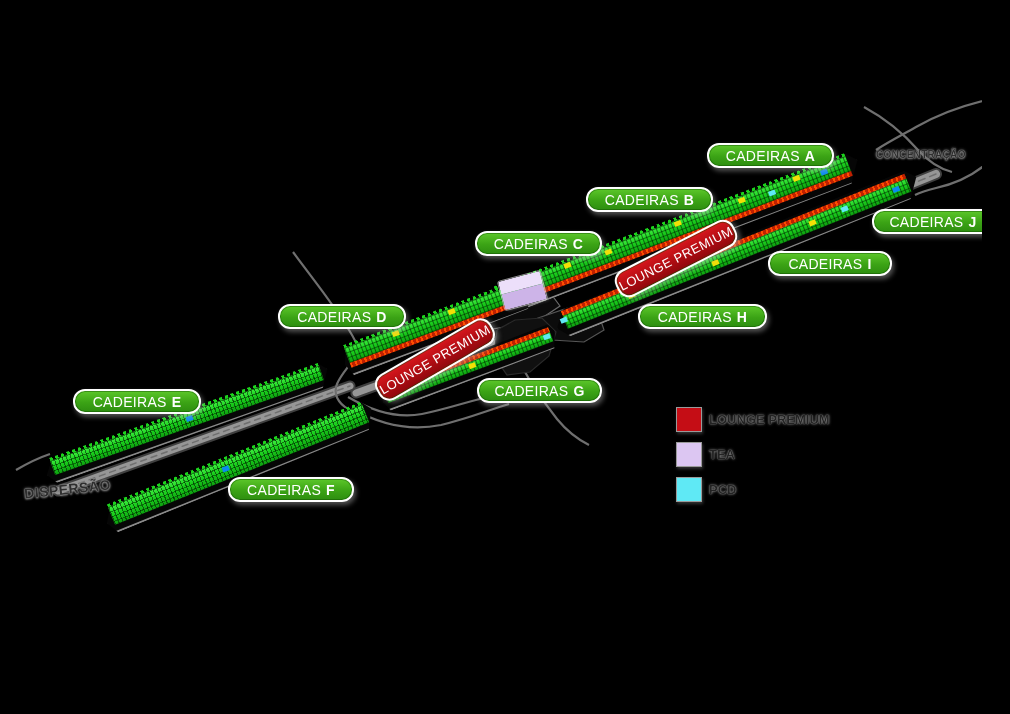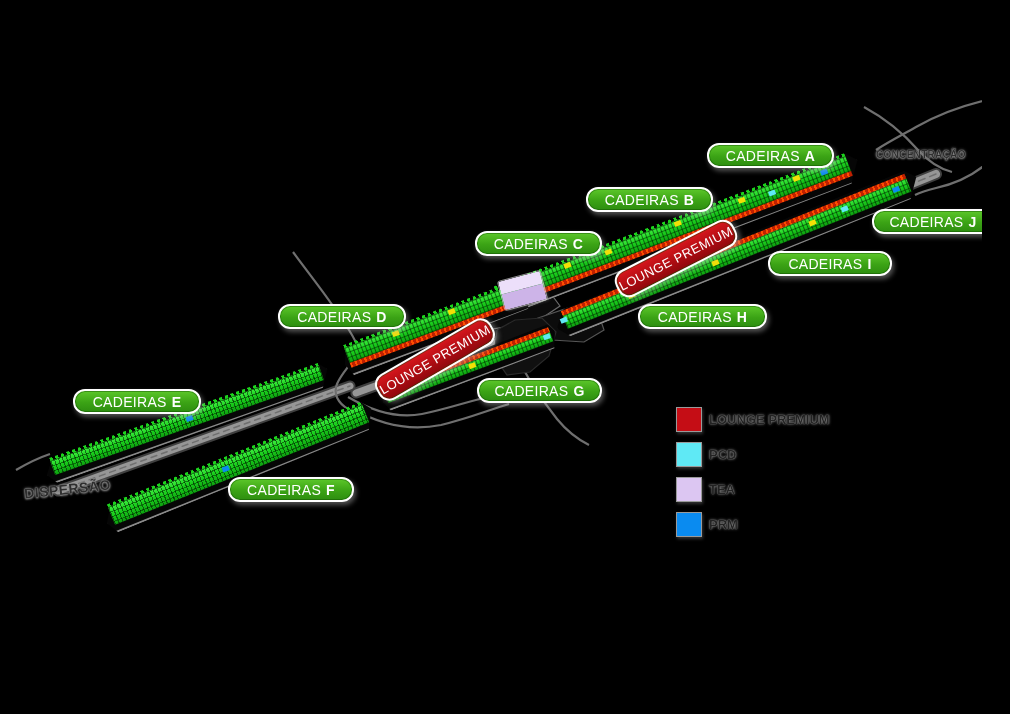--- a/index.html
+++ b/index.html
@@ -210,26 +210,22 @@
 
   <div class="zone" style="left:876px;top:149px;font-size:10px;letter-spacing:.3px">CONCENTRAÇÃO</div>
   <div class="zone" style="left:24px;top:481px;font-size:14px;transform:rotate(-6deg);letter-spacing:.5px">DISPERSÃO</div>
 
   <div class="legend">
     <div class="legend-row">
       <span class="swatch" style="background: rgb(197, 13, 21);"></span>
       <span class="legend-label">LOUNGE PREMIUM</span>
     </div>
     <div class="legend-row">
+      <span class="swatch" style="background: rgb(220, 198, 242);"></span>
+      <span class="legend-label">TEA</span>
+    </div>
+    <div class="legend-row">
       <span class="swatch" style="background: rgb(95, 233, 245);"></span>
       <span class="legend-label">PCD</span>
     </div>
-    <div class="legend-row">
-      <span class="swatch" style="background: rgb(220, 198, 242);"></span>
-      <span class="legend-label">TEA</span>
-    </div>
-    <div class="legend-row">
-      <span class="swatch" style="background: rgb(10, 139, 240);"></span>
-      <span class="legend-label">PRM</span>
-    </div>
   </div>
 
 </div>
 
 </body></html>

